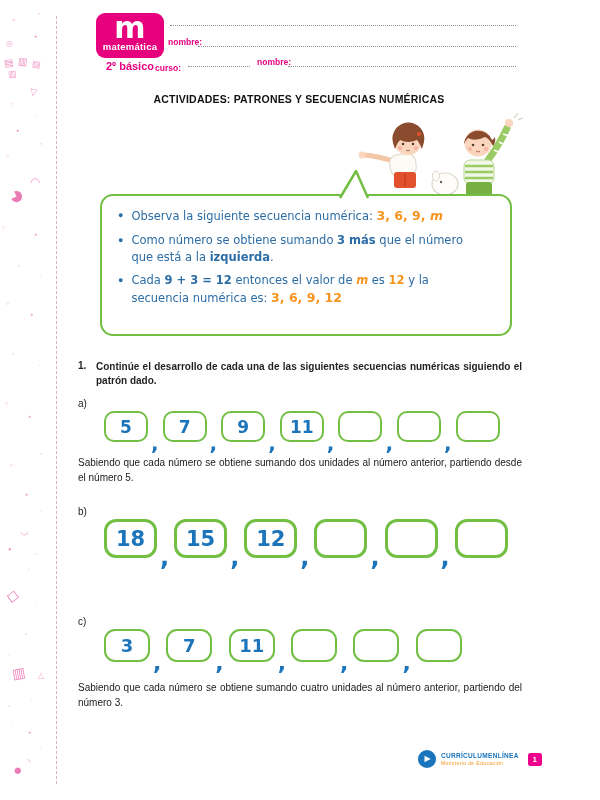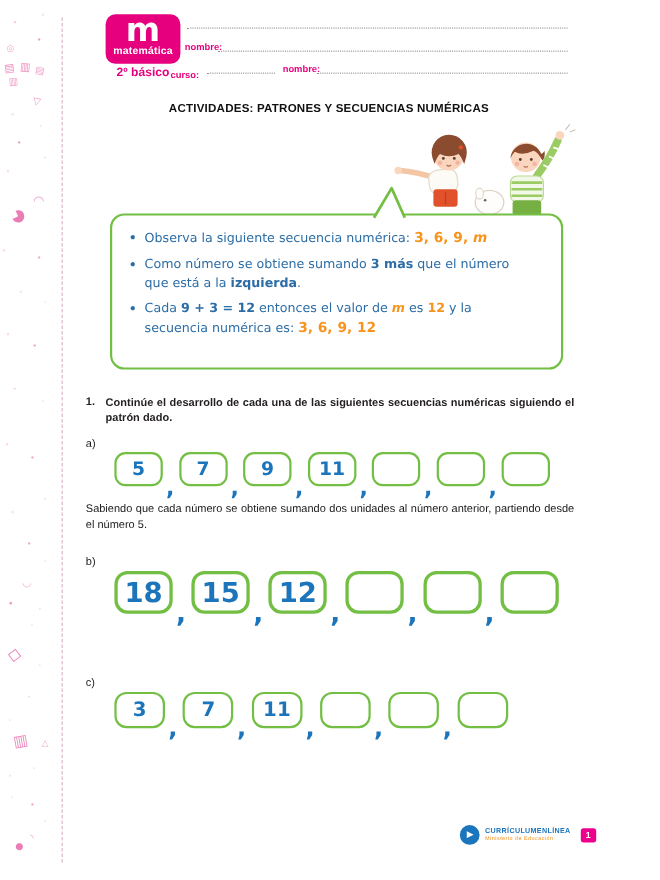--- a/index.html
+++ b/index.html
@@ -45,21 +45,21 @@
   .instruction { position:absolute; left:78px; top:360px; width:444px; display:flex; }
   .instruction .num { font-weight:bold; font-size:10px; width:18px; flex:none; }
   .instruction .text { font-weight:bold; font-size:10px; line-height:1.42; text-align:justify; }
   .item-label { position:absolute; left:78px; font-size:10px; color:#222; }
   .seq-row { position:absolute; left:104px; display:flex; align-items:flex-start; }
   .seq-box { background:#fff; border:2.5px solid #72bf44; display:flex; align-items:center; justify-content:center;
              color:#1c75bb; font-weight:bold; font-family:"DejaVu Sans", sans-serif; }
   .seq-comma { color:#1c75bb; font-weight:bold; font-family:"DejaVu Sans", sans-serif; }
   .seq-a .seq-box { width:44px; height:31px; border-radius:10px; font-size:17px; }
   .seq-a .seq-comma { font-size:20px; margin:20px 4px 0 3px; }
-  .seq-b .seq-box { width:53px; height:39px; border-radius:12px; border-width:3px; font-size:25px; }
+  .seq-b .seq-box { width:53px; height:39px; border-radius:12px; border-width:3px; font-size:21px; }
   .seq-b .seq-comma { font-size:24px; margin:24px 5px 0 3px; }
   .seq-c .seq-box { width:46px; height:33px; border-radius:11px; font-size:18px; }
   .seq-c .seq-comma { font-size:22px; margin:21px 5px 0 3px; }
   .note { position:absolute; left:78px; width:444px; font-size:10px; line-height:1.45; text-align:justify; color:#1a1a1a; }
 
   
   .footer { position:absolute; left:418px; top:750px; display:flex; align-items:center; gap:5px; }
   .f-logo { width:18px; height:18px; border-radius:50%; background:#1b75bc; display:flex; align-items:center; justify-content:center; }
   .f-logo span { color:#fff; font-size:8px; line-height:1; margin-left:1px; }
   .f-text { display:flex; flex-direction:column; }
@@ -244,20 +244,21 @@
       <div class="seq-box">7</div>
       <span class="seq-comma">,</span>
       <div class="seq-box">11</div>
       <span class="seq-comma">,</span>
       <div class="seq-box"></div>
       <span class="seq-comma">,</span>
       <div class="seq-box"></div>
       <span class="seq-comma">,</span>
       <div class="seq-box"></div>
     </div>
+  <div class="note" style="top:681px;">Sabiendo que cada número se obtiene sumando cuatro unidades al número anterior, partiendo del número 3.</div>
 
   <div class="footer">
     <div class="f-logo">
         <span>▶</span>
       </div>
     <div class="f-text">
       <span class="f-main">CURRÍCULUMENLÍNEA</span>
       <span class="f-tag">Ministerio de Educación</span>
     </div>
     <div class="f-page">1</div>

